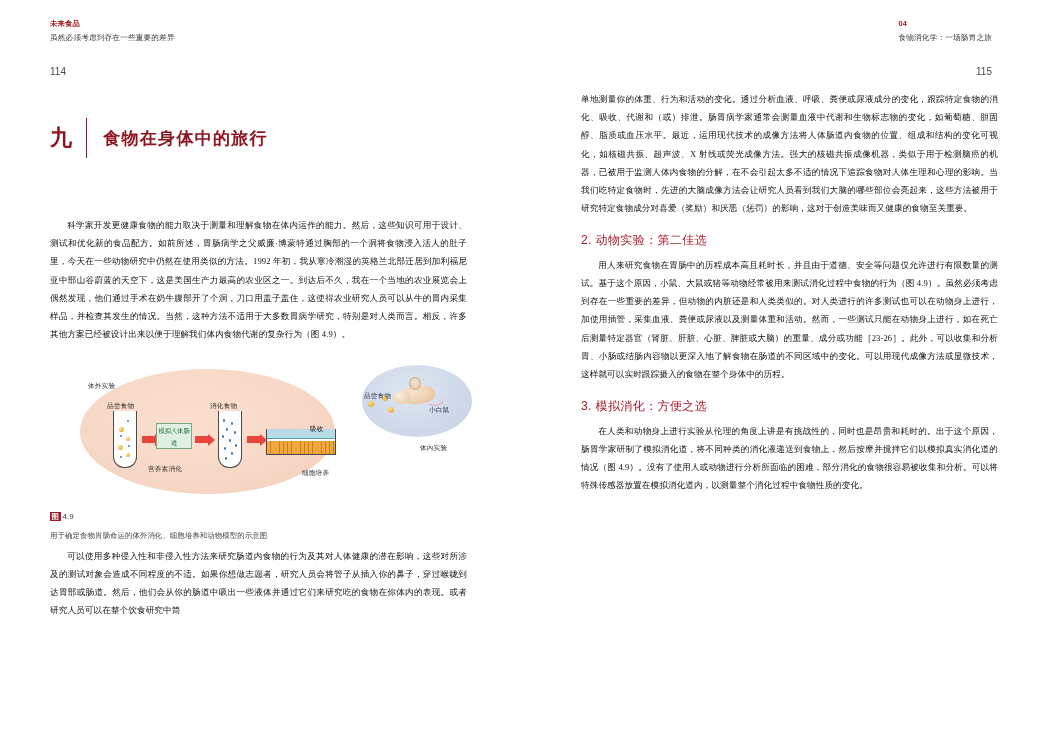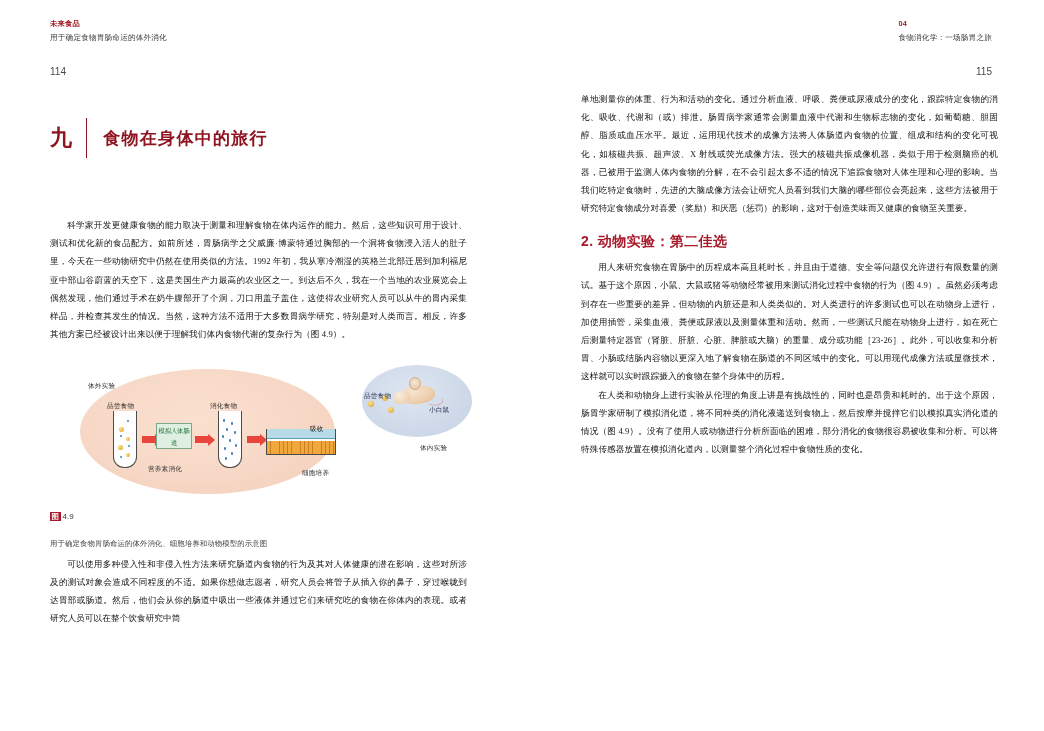--- a/index.html
+++ b/index.html
@@ -118,22 +118,22 @@
   p.body {
     margin: 0 8px 0 0;
     text-indent: 2em;
   }
   p.body + p.body { margin-top: 0px; }
 
   
   h3.sec {
     color: #a8192a;
     font-family: "Liberation Sans", sans-serif;
-    font-size: 14px;
-    font-weight: bold;
+    font-size: 12px;
+    font-weight: normal;
     margin: 16px 0 8px 0;
     letter-spacing: .4px;
     line-height: 1.2;
   }
 
   
   .figure {
     margin: 14px 0 6px 0;
     position: relative;
   }
@@ -321,37 +321,37 @@
   }
   .figcap-num .mark {
     background: #a8192a;
     color: #fff;
     font-weight: bold;
     padding: 0 1.5px;
     margin-right: 2px;
     font-size: 7.4px;
   }
   .figcap-text {
-    margin-top: 11px;
+    margin-top: 3px;
     font-size: 7.4px;
     color: #444;
     line-height: 1.5;
     letter-spacing: .1px;
   }
 </style>
 </head>
 <body>
 
 <div class="spread">
 
   <div class="page page-left">
 
     <div class="runhead runhead-left">
       <span class="brand">未来食品</span>
-      <span class="sub">用于确定食物胃肠命运的体外消化</span>
+      <span class="sub">虽然必须考虑到存在一些重要的差异</span>
     </div>
 
     <div class="folio folio-left">114</div>
 
     <div class="chapter">
       <span class="chapter-num">九</span>
       <span class="chapter-rule"></span>
       <span class="chapter-title">食物在身体中的旅行</span>
     </div>
 
@@ -450,18 +450,22 @@
 
       <p class="body" style="text-indent:0">单地测量你的体重、行为和活动的变化。通过分析血液、呼吸、粪便或尿液成分的变化，跟踪特定食物的消化、吸收、代谢和（或）排泄。肠胃病学家通常会测量血液中代谢和生物标志物的变化，如葡萄糖、胆固醇、脂质或血压水平。最近，运用现代技术的成像方法将人体肠道内食物的位置、组成和结构的变化可视化，如核磁共振、超声波、X 射线或荧光成像方法。强大的核磁共振成像机器，类似于用于检测脑癌的机器，已被用于监测人体内食物的分解，在不会引起太多不适的情况下追踪食物对人体生理和心理的影响。当我们吃特定食物时，先进的大脑成像方法会让研究人员看到我们大脑的哪些部位会亮起来，这些方法被用于研究特定食物成分对喜爱（奖励）和厌恶（惩罚）的影响，这对于创造美味而又健康的食物至关重要。</p>
 
       <h3 class="sec">
         <span>2.</span>
         <span>动物实验：第二佳选</span>
       </h3>
 
       <p class="body">用人来研究食物在胃肠中的历程成本高且耗时长，并且由于道德、安全等问题仅允许进行有限数量的测试。基于这个原因，小鼠、大鼠或猪等动物经常被用来测试消化过程中食物的行为（图 4.9）。虽然必须考虑到存在一些重要的差异，但动物的内脏还是和人类类似的。对人类进行的许多测试也可以在动物身上进行，加使用插管，采集血液、粪便或尿液以及测量体重和活动。然而，一些测试只能在动物身上进行，如在死亡后测量特定器官（肾脏、肝脏、心脏、脾脏或大脑）的重量、成分或功能［23-26］。此外，可以收集和分析胃、小肠或结肠内容物以更深入地了解食物在肠道的不同区域中的变化。可以用现代成像方法或显微技术，这样就可以实时跟踪摄入的食物在整个身体中的历程。</p>
 
+      <h3 class="sec">
+        <span>3.</span>
+        <span>模拟消化：方便之选</span>
+      </h3>
 
       <p class="body">在人类和动物身上进行实验从伦理的角度上讲是有挑战性的，同时也是昂贵和耗时的。出于这个原因，肠胃学家研制了模拟消化道，将不同种类的消化液递送到食物上，然后按摩并搅拌它们以模拟真实消化道的情况（图 4.9）。没有了使用人或动物进行分析所面临的困难，部分消化的食物很容易被收集和分析。可以将特殊传感器放置在模拟消化道内，以测量整个消化过程中食物性质的变化。</p>
     </div>
   </div>
 
 </div>
 
 </body></html>

